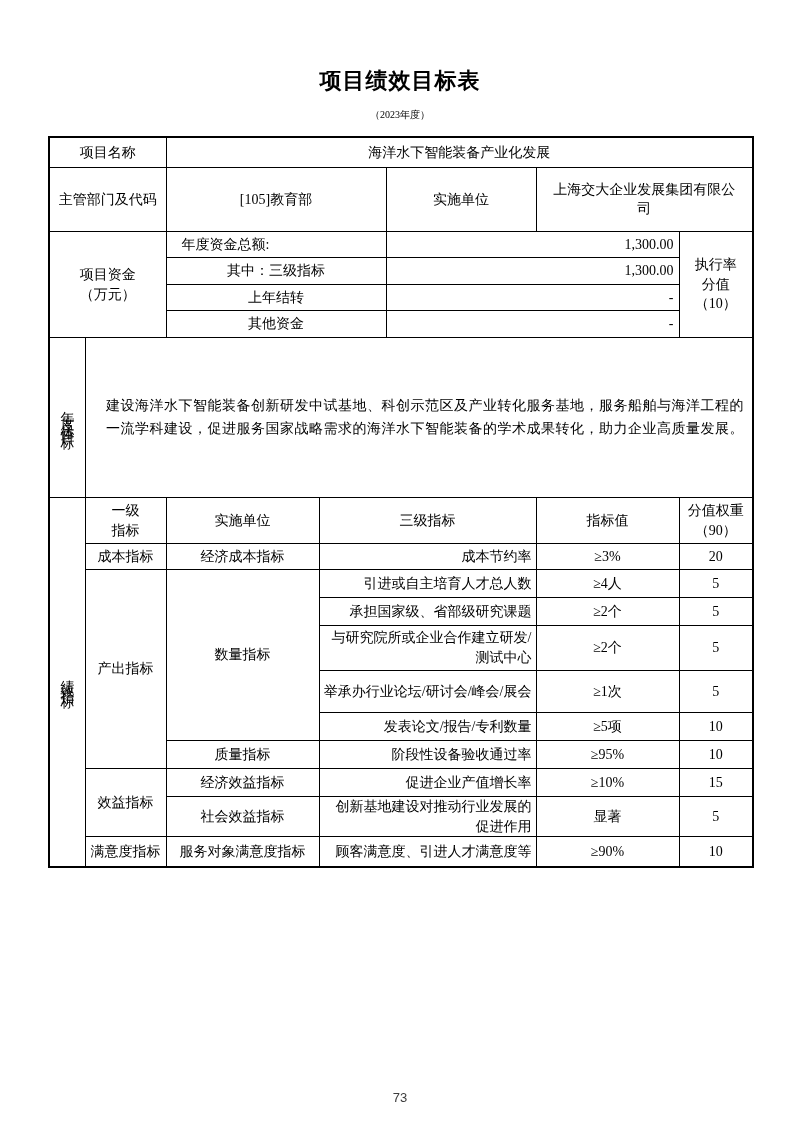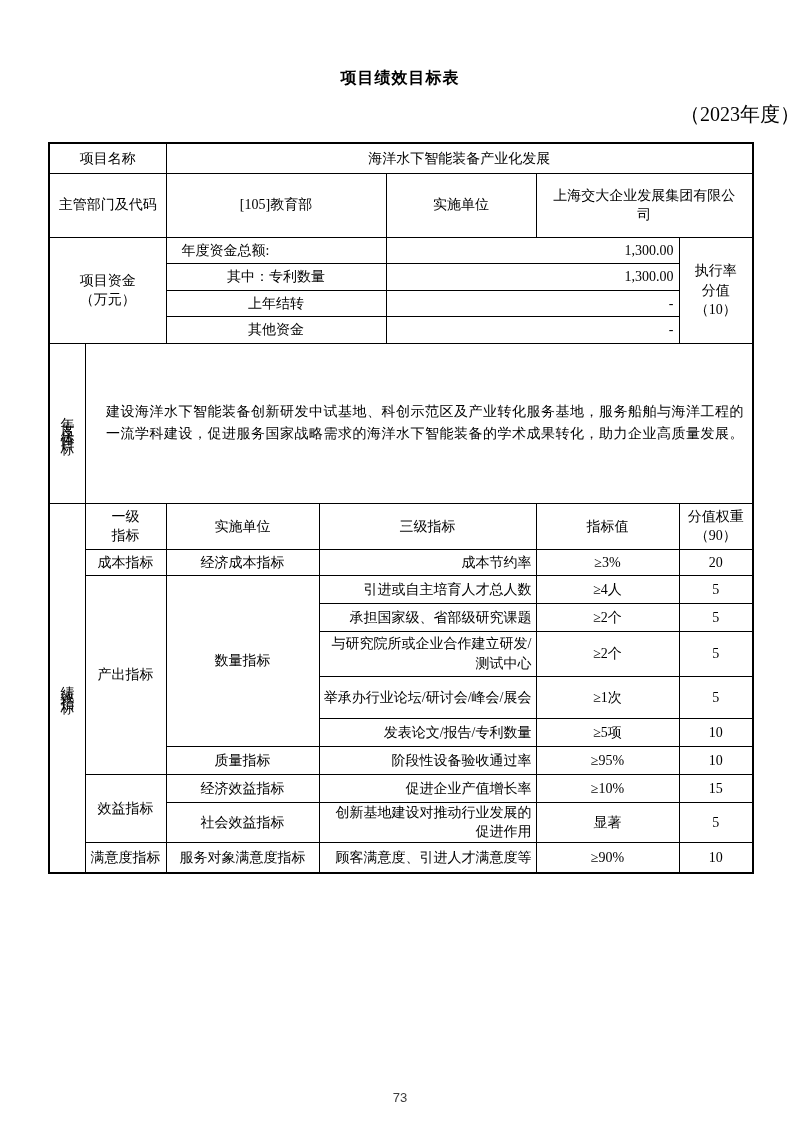--- a/index.html
+++ b/index.html
@@ -10,29 +10,29 @@
     height: 1131px;
     background: #ffffff;
     font-family: "Liberation Serif", "DejaVu Serif", serif;
     color: #000;
     overflow: hidden;
   }
   .doc-title {
     margin: 0;
     padding-top: 68px;
     text-align: center;
-    font-size: 16px;
+    font-size: 22px;
     font-weight: bold;
     letter-spacing: 1px;
     line-height: 1.2;
   }
   .doc-subtitle {
     margin-top: 14px;
-    text-align: right;
-    font-size: 20px;
+    text-align: center;
+    font-size: 10px;
   }
   table.main {
     border-collapse: collapse;
     table-layout: fixed;
     width: 704px;
     margin: 14px 0 0 48px;
     border: 2px solid #000;
   }
   td {
     border: 1px solid #000;
@@ -108,21 +108,21 @@
     <tr style="height:26px">
       <td colspan="2" rowspan="4" class="pre">项目资金
 （万元）</td>
       <td colspan="2" class="al padl10">年度资金总额:</td>
       <td colspan="2" class="ar">1,300.00</td>
       <td rowspan="4" class="pre">执行率
 分值
 （10）</td>
     </tr>
     <tr style="height:27px">
-      <td colspan="2">其中：专利数量</td>
+      <td colspan="2">其中：三级指标</td>
       <td colspan="2" class="ar">1,300.00</td>
     </tr>
     <tr style="height:26px">
       <td colspan="2">上年结转</td>
       <td colspan="2" class="ar">-</td>
     </tr>
     <tr style="height:27px">
       <td colspan="2">其他资金</td>
       <td colspan="2" class="ar">-</td>
     </tr>

